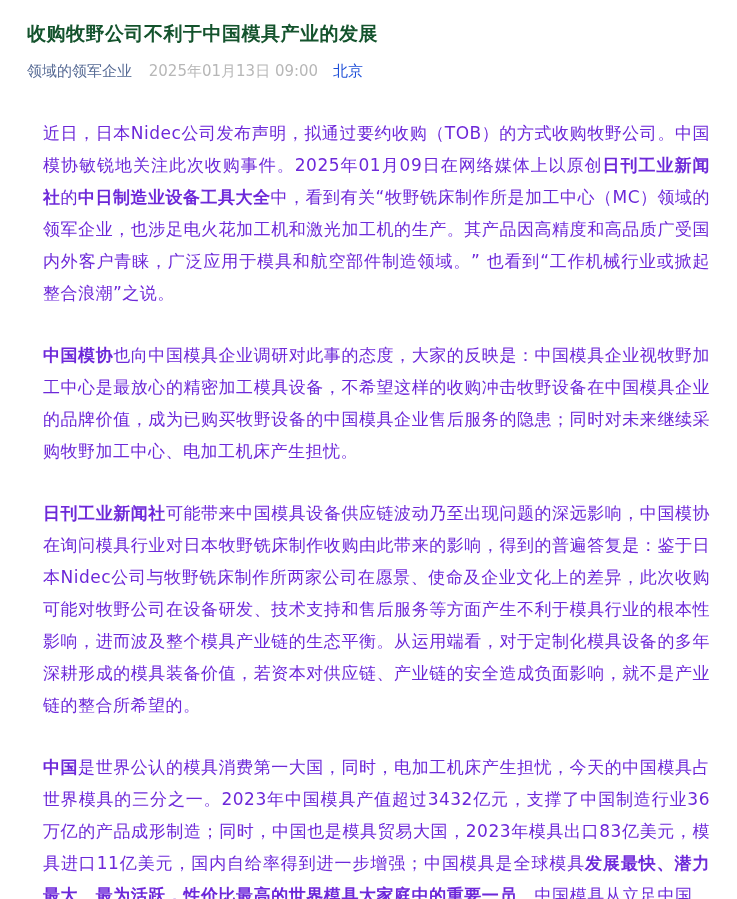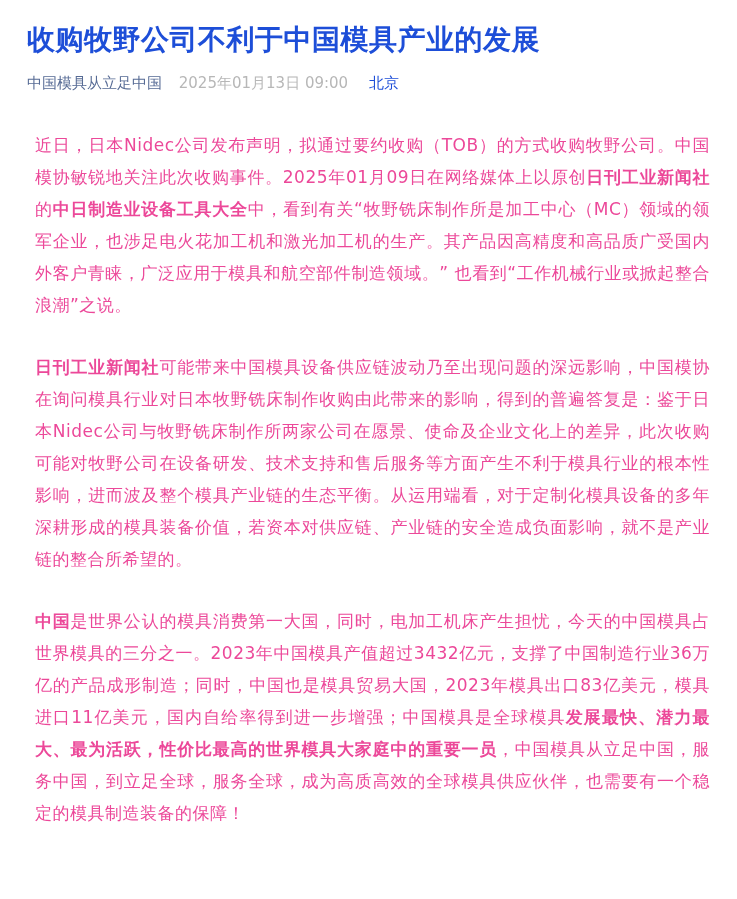--- a/index.html
+++ b/index.html
@@ -8,68 +8,69 @@
     background: #ffffff;
     font-family: "DejaVu Sans", "Liberation Sans", sans-serif;
   }
   .page {
     width: 737px;
     box-sizing: border-box;
     padding: 20px 27px 10px 27px;
     background: #ffffff;
   }
   .article-title {
-    font-size: 28px;
+    font-size: 19px;
     font-weight: bold;
-    color: #1d4ed8;
+    color: #14532d;
     line-height: 1.4;
     margin: 0 0 14px 0;
     letter-spacing: 0.5px;
   }
   .byline {
     font-size: 15px;
     line-height: 20px;
     margin: 0 0 36px 0;
     white-space: nowrap;
   }
   .account-name {
     color: #576b95;
     margin-right: 12px;
     cursor: pointer;
     text-decoration: none;
   }
   .meta-date {
     color: #b7b7b7;
-    margin-right: 16px;
+    margin-right: 10px;
   }
   .meta-location {
     color: #1d4ed8;
   }
   .article-body .para {
     font-size: 17px;
-    color: #ec4899;
+    color: #6d28d9;
     line-height: 32px;
     letter-spacing: 0.5px;
     text-align: justify;
-    margin: 0 0 30px 8px;
+    margin: 0 0 30px 16px;
   }
   .article-body .para .b {
     font-weight: bold;
   }
 </style>
 </head>
 <body>
 
 <div class="page">
   <h1 class="article-title">收购牧野公司不利于中国模具产业的发展</h1>
 
   <div class="byline">
-    <span class="account-name">中国模具从立足中国</span>
+    <span class="account-name">领域的领军企业</span>
     <span class="meta-date">2025年01月13日 09:00</span>
     <span class="meta-location">北京</span>
   </div>
 
   <div class="article-body">
       <p class="para"><span>近日，日本Nidec公司发布声明，拟通过要约收购（TOB）的方式收购牧野公司。中国模协敏锐地关注此次收购事件。2025年01月09日在网络媒体上以原创</span><span class="b">日刊工业新闻社</span><span>的</span><span class="b">中日制造业设备工具大全</span><span>中，看到有关“牧野铣床制作所是加工中心（MC）领域的领军企业，也涉足电火花加工机和激光加工机的生产。其产品因高精度和高品质广受国内外客户青睐，广泛应用于模具和航空部件制造领域。” 也看到“工作机械行业或掀起整合浪潮”之说。</span></p>
+      <p class="para"><span class="b">中国模协</span><span>也向中国模具企业调研对此事的态度，大家的反映是：中国模具企业视牧野加工中心是最放心的精密加工模具设备，不希望这样的收购冲击牧野设备在中国模具企业的品牌价值，成为已购买牧野设备的中国模具企业售后服务的隐患；同时对未来继续采购牧野加工中心、电加工机床产生担忧。</span></p>
       <p class="para"><span class="b">日刊工业新闻社</span><span>可能带来中国模具设备供应链波动乃至出现问题的深远影响，中国模协在询问模具行业对日本牧野铣床制作收购由此带来的影响，得到的普遍答复是：鉴于日本Nidec公司与牧野铣床制作所两家公司在愿景、使命及企业文化上的差异，此次收购可能对牧野公司在设备研发、技术支持和售后服务等方面产生不利于模具行业的根本性影响，进而波及整个模具产业链的生态平衡。从运用端看，对于定制化模具设备的多年深耕形成的模具装备价值，若资本对供应链、产业链的安全造成负面影响，就不是产业链的整合所希望的。</span></p>
       <p class="para"><span class="b">中国</span><span>是世界公认的模具消费第一大国，同时，电加工机床产生担忧，今天的中国模具占世界模具的三分之一。2023年中国模具产值超过3432亿元，支撑了中国制造行业36万亿的产品成形制造；同时，中国也是模具贸易大国，2023年模具出口83亿美元，模具进口11亿美元，国内自给率得到进一步增强；中国模具是全球模具</span><span class="b">发展最快、潜力最大、最为活跃，性价比最高的世界模具大家庭中的重要一员</span><span>，中国模具从立足中国，服务中国，到立足全球，服务全球，成为高质高效的全球模具供应伙伴，也需要有一个稳定的模具制造装备的保障！</span></p>
     </div>
 </div>
 
 </body></html>

